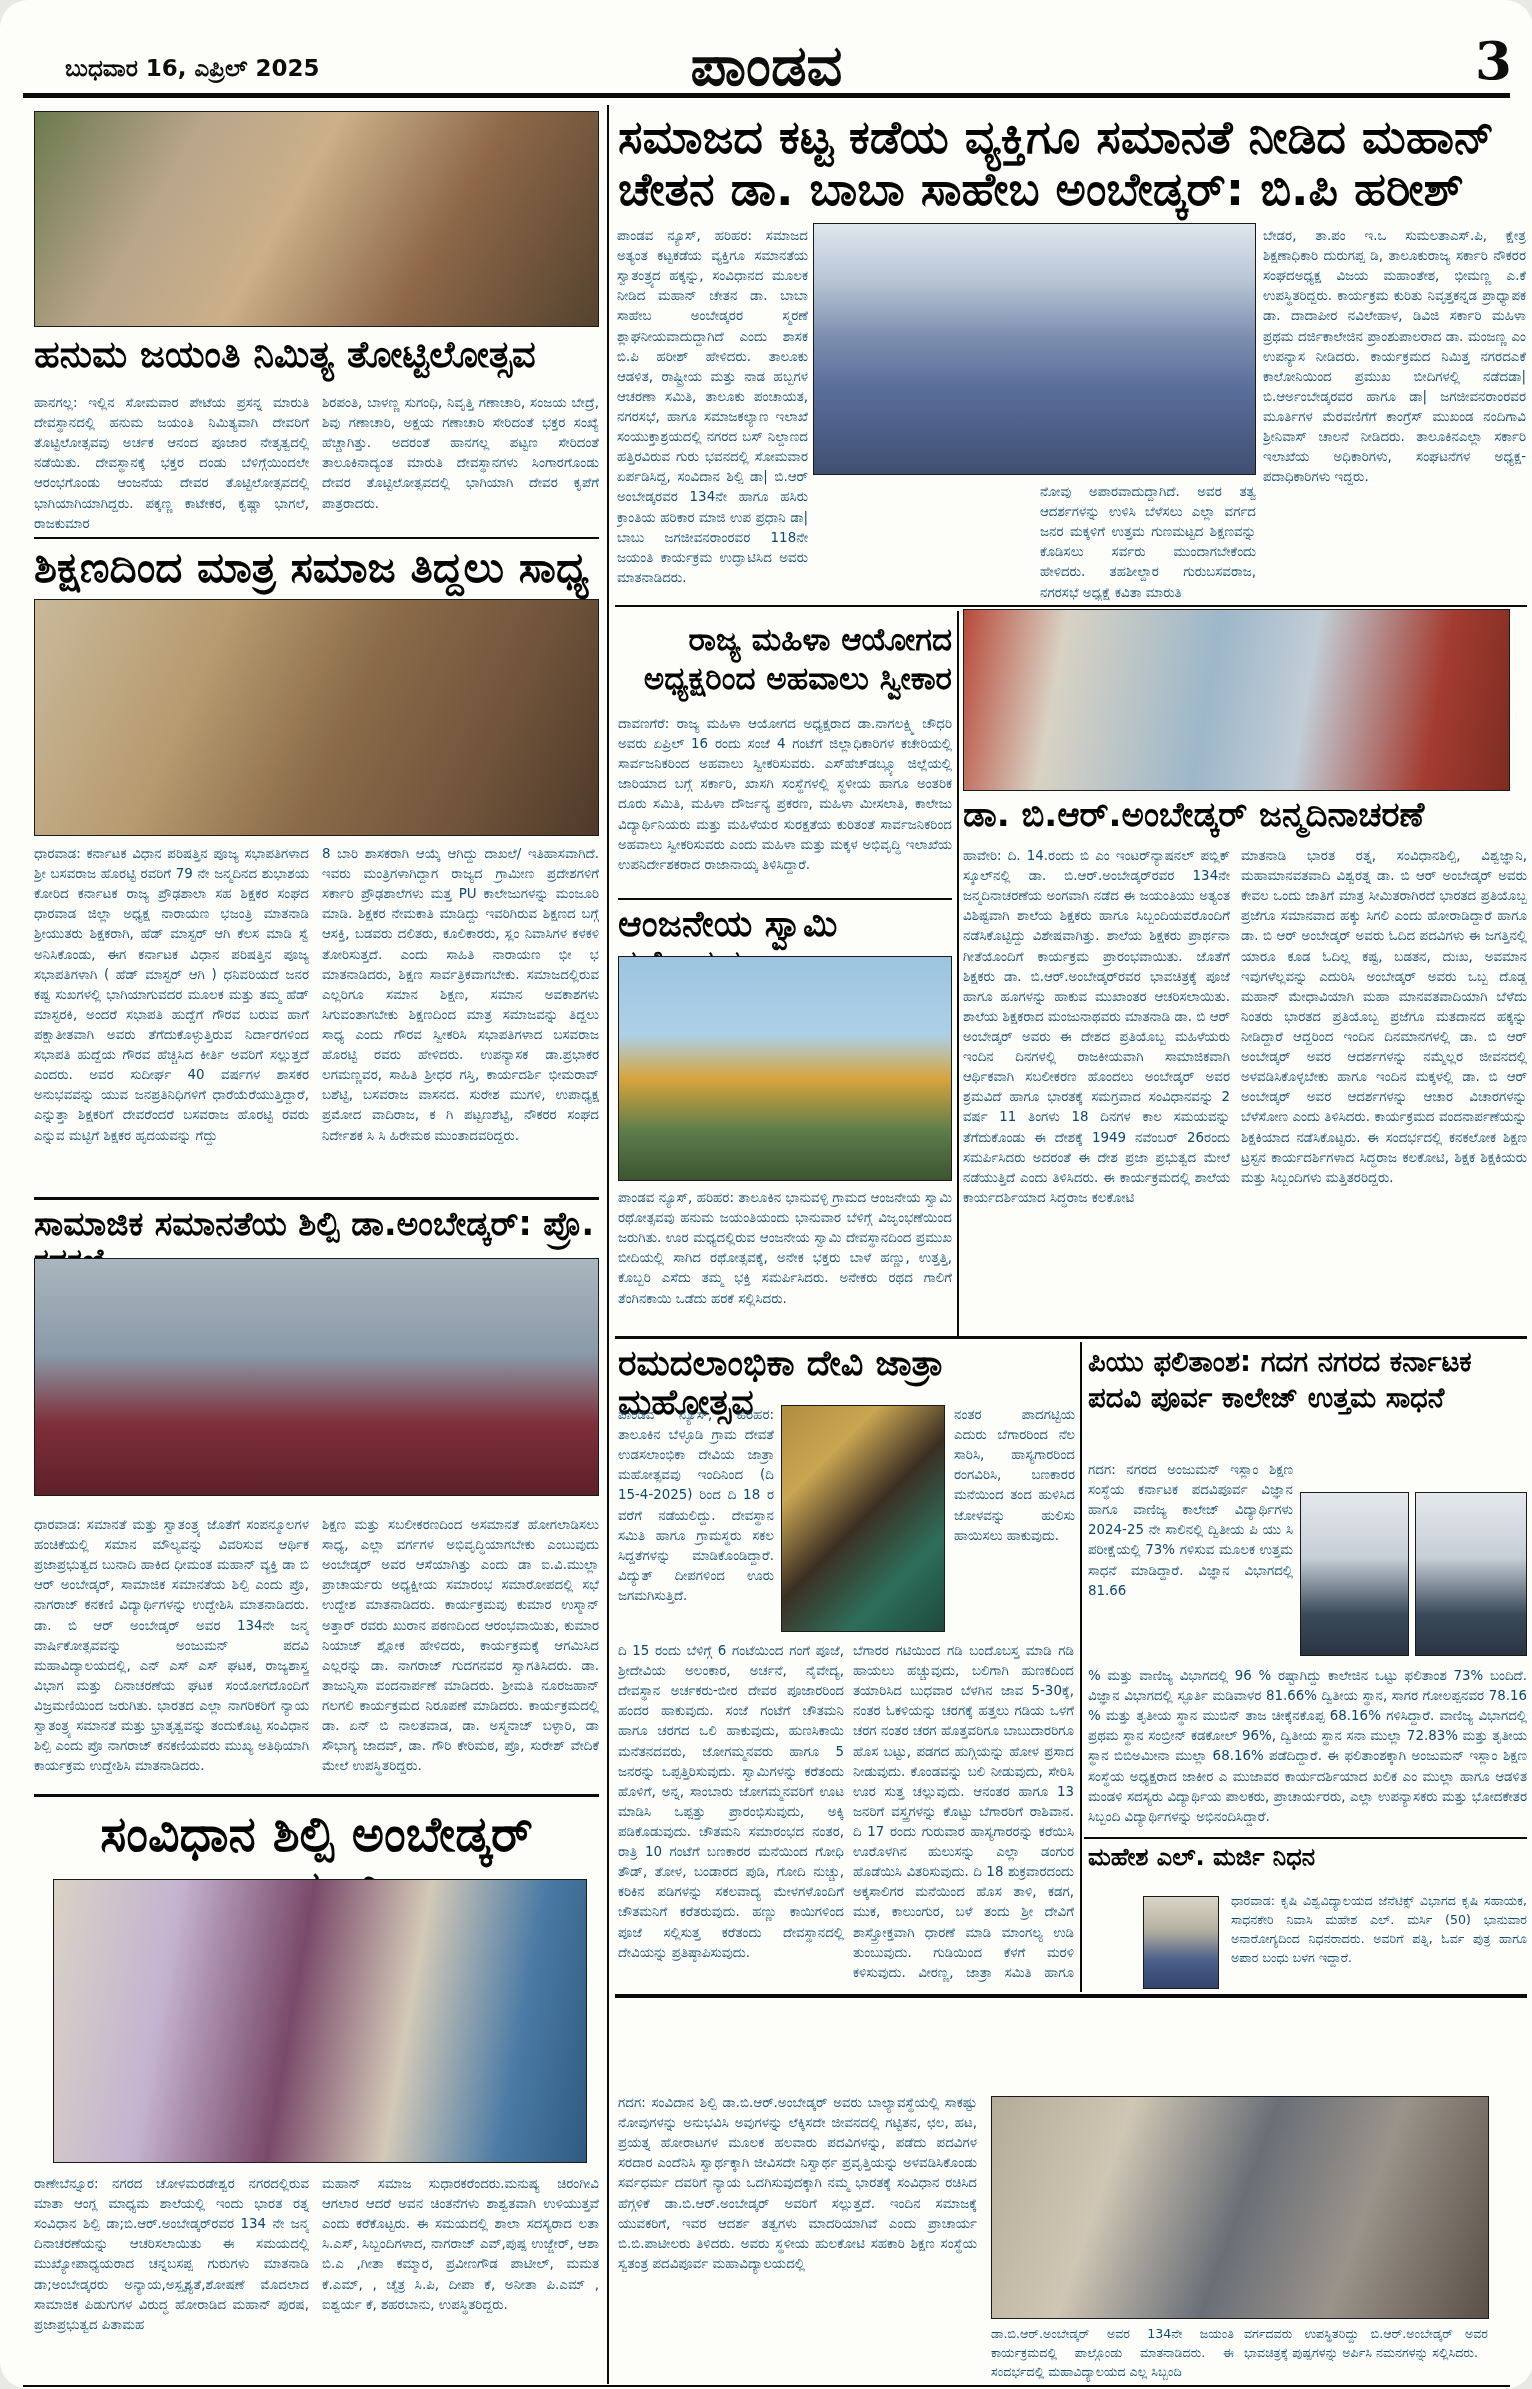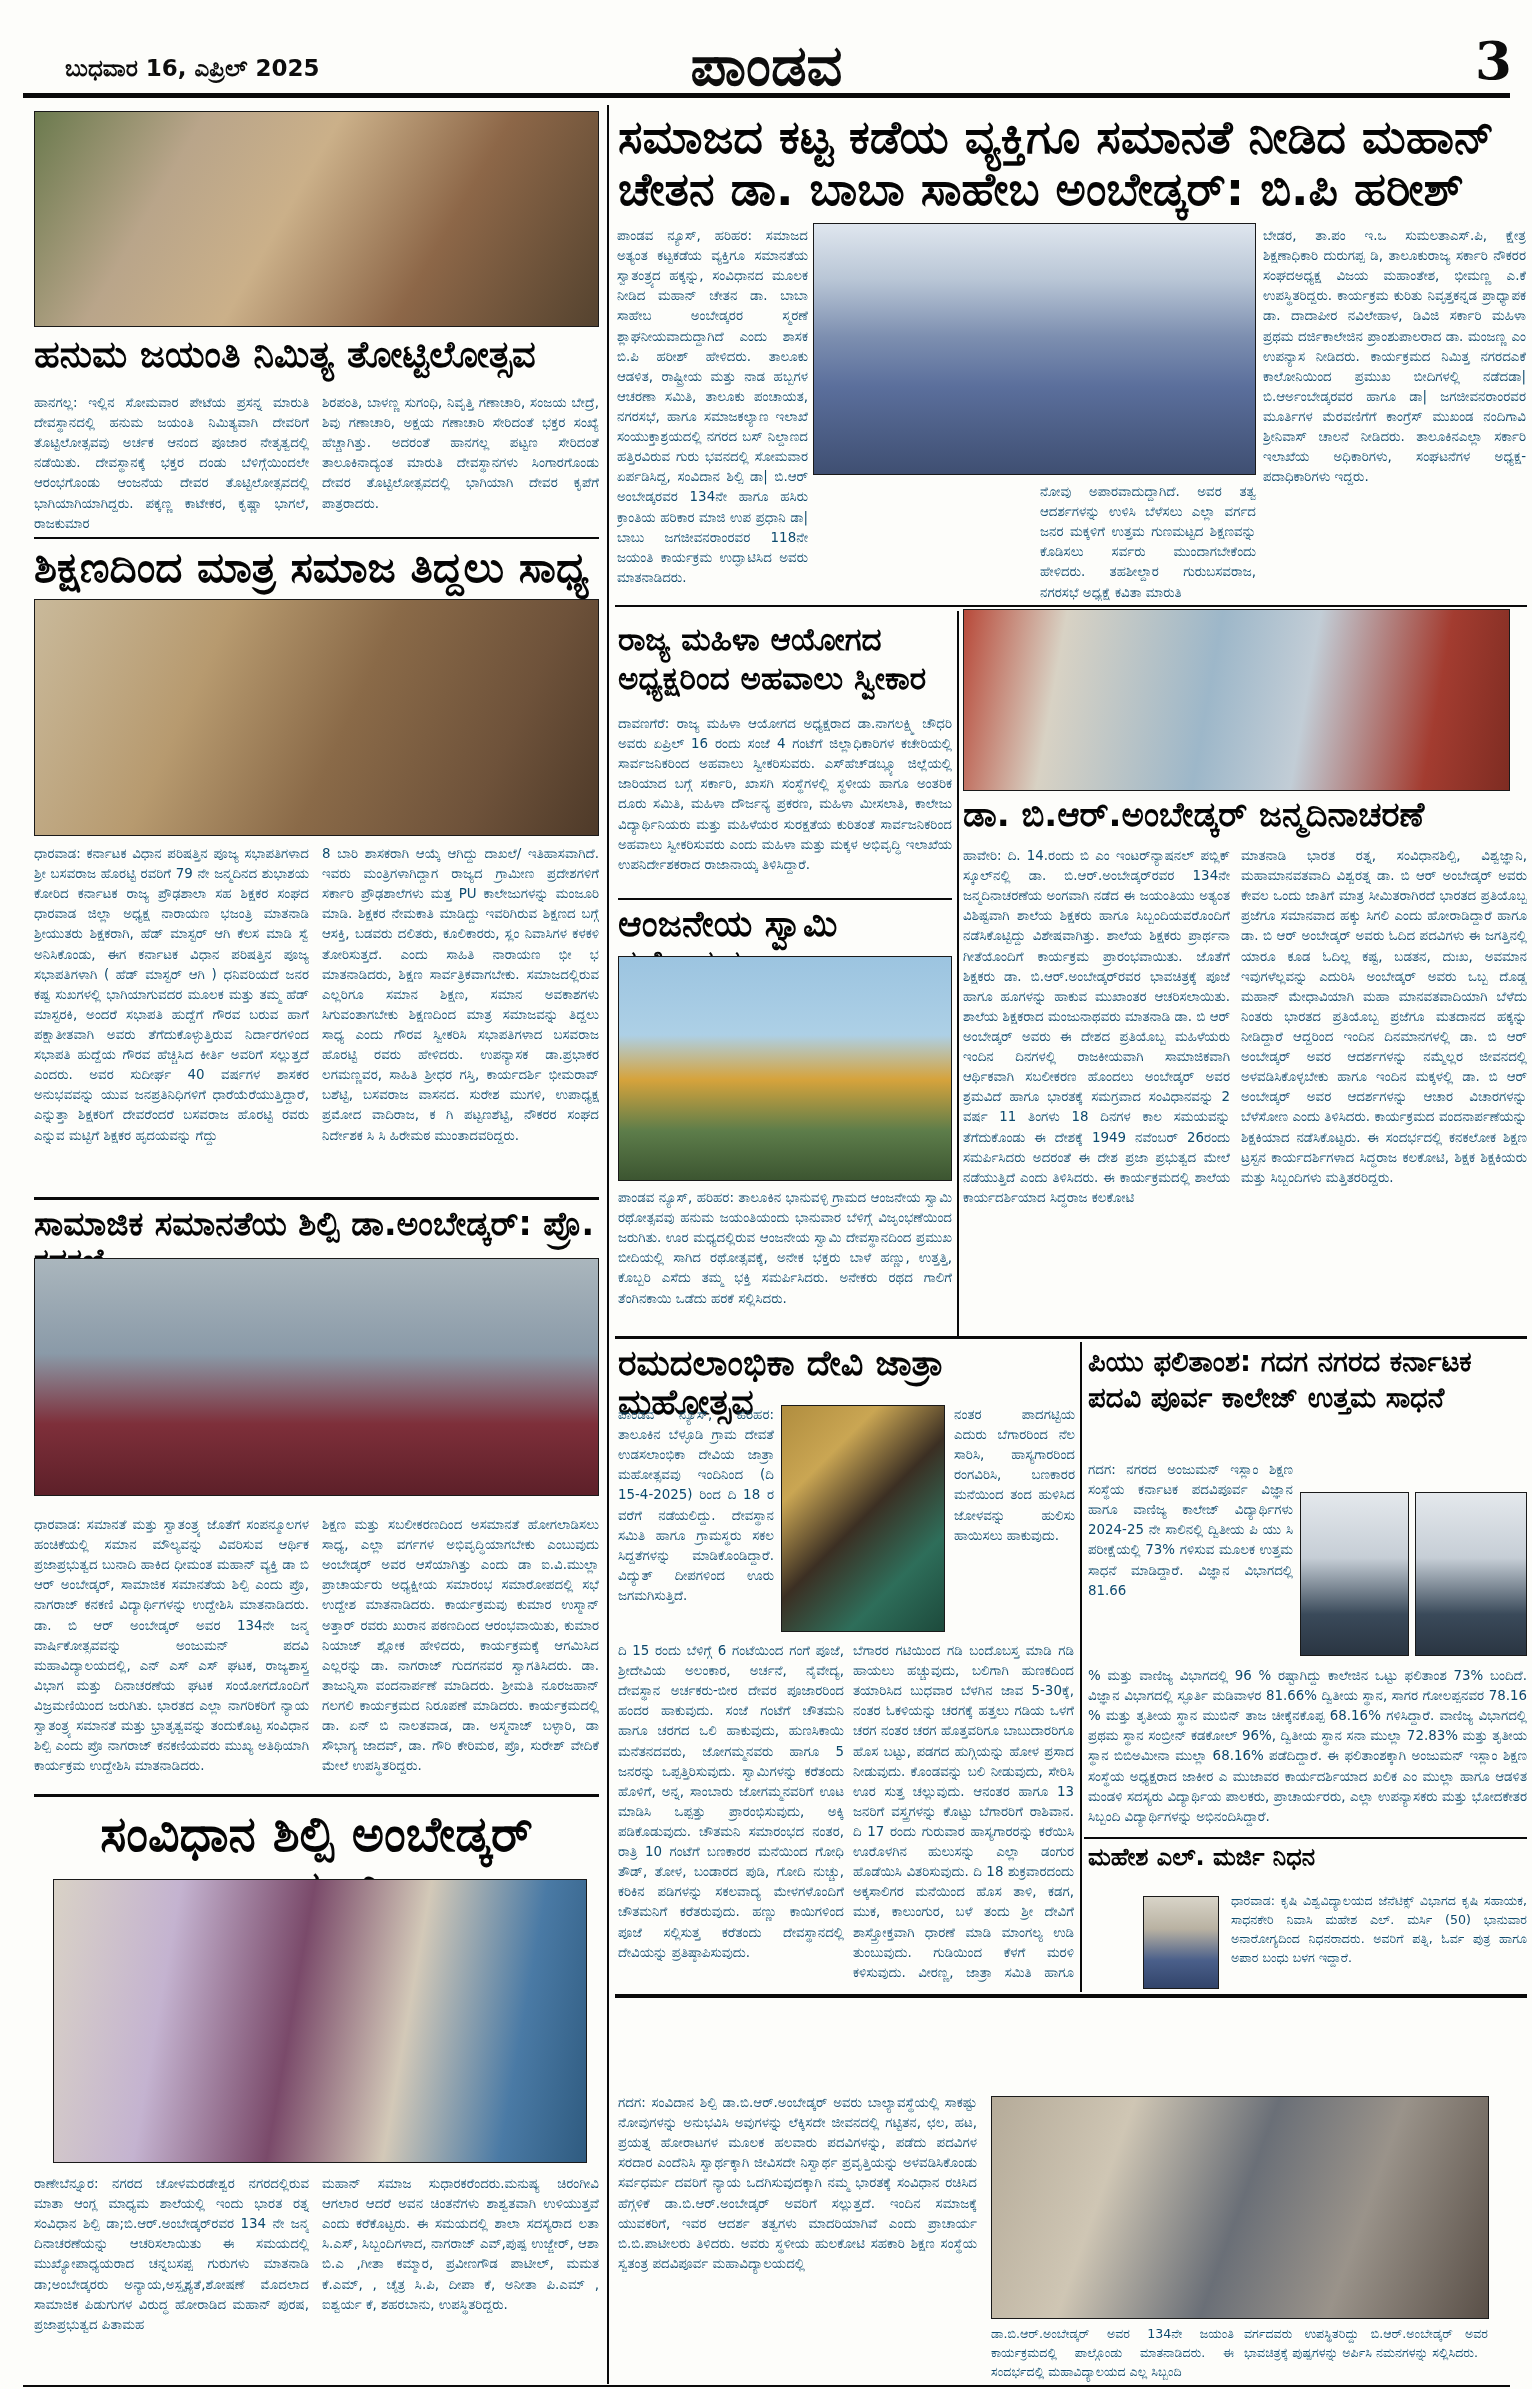--- a/index.html
+++ b/index.html
@@ -1,17 +1,17 @@
 <!DOCTYPE html>
 <html style="font-size:12.2px"><head>
 <meta charset="utf-8">
 <style>
   html,body{margin:0;padding:0;background:#e8e8e4;}
   #page{position:relative;width:1533px;height:2389px;background:#fdfdfa;color:#0d0d0d;
-        font-family:"DejaVu Sans","Liberation Sans",sans-serif;overflow:hidden;}
+        font-family:"DejaVu Sans","Liberation Sans",sans-serif;overflow:hidden;border-radius:28px;}
   .abs{position:absolute;}
   .head{font-weight:700;color:#050505;line-height:1.12;letter-spacing:0px;}
   .bodytxt{font-size:13.4px;line-height:1.5;text-align:justify;overflow:hidden;color:#0c4a6e;}
   .photo{border:1.5px solid #1a1a1a;box-sizing:border-box;}
   .hrule{background:#0a0a0a;}
   .vrule{background:#0a0a0a;width:1.5px;}
   
   .ph-temple{background:linear-gradient(180deg,#b9ab93 0%,#a4916f 30%,#7d6b4f 70%,#5d4c38 100%),;background-blend-mode:multiply;}
   .ph-temple{background:linear-gradient(120deg,#6b7a4e 0%,#b9a58a 25%,#cbb089 45%,#8d6748 70%,#55432f 100%);}
   .ph-office{background:linear-gradient(115deg,#c9b99a 0%,#b79a6f 30%,#8a6a48 55%,#6e523a 80%,#4e3a29 100%);}
@@ -52,21 +52,21 @@
   <div class="abs bodytxt" style="left:1040px;top:482px;width:216px;height:119px;">ನೋವು ಅಪಾರವಾದುದ್ದಾಗಿದೆ. ಅವರ ತತ್ವ ಆದರ್ಶಗಳನ್ನು ಉಳಿಸಿ ಬೆಳೆಸಲು ಎಲ್ಲಾ ವರ್ಗದ ಜನರ ಮಕ್ಕಳಿಗೆ ಉತ್ತಮ ಗುಣಮಟ್ಟದ ಶಿಕ್ಷಣವನ್ನು ಕೊಡಿಸಲು ಸರ್ವರು ಮುಂದಾಗಬೇಕೆಂದು ಹೇಳಿದರು. ತಹಶೀಲ್ದಾರ ಗುರುಬಸವರಾಜ, ನಗರಸಭೆ ಅಧ್ಯಕ್ಷೆ ಕವಿತಾ ಮಾರುತಿ</div>
   <div class="abs bodytxt" style="left:1263px;top:226px;width:263px;height:376px;">ಬೇಡರ, ತಾ.ಪಂ ಇ.ಒ ಸುಮಲತಾಎಸ್.ಪಿ, ಕ್ಷೇತ್ರ ಶಿಕ್ಷಣಾಧಿಕಾರಿ ದುರುಗಪ್ಪ ಡಿ, ತಾಲೂಕುರಾಜ್ಯ ಸರ್ಕಾರಿ ನೌಕರರ ಸಂಘದಅಧ್ಯಕ್ಷ ವಿಜಯ ಮಹಾಂತೇಶ, ಭೀಮಣ್ಣ ಎ.ಕೆ ಉಪಸ್ಥಿತರಿದ್ದರು. ಕಾರ್ಯಕ್ರಮ ಕುರಿತು ನಿವೃತ್ತಕನ್ನಡ ಪ್ರಾಧ್ಯಾಪಕ ಡಾ. ದಾದಾಪೀರ ನವಿಲೇಹಾಳ, ಡಿವಿಜಿ ಸರ್ಕಾರಿ ಮಹಿಳಾ ಪ್ರಥಮ ದರ್ಜಿಕಾಲೇಜಿನ ಪ್ರಾಂಶುಪಾಲರಾದ ಡಾ. ಮಂಜಣ್ಣ ಎಂ ಉಪನ್ಯಾಸ ನೀಡಿದರು. ಕಾರ್ಯಕ್ರಮದ ನಿಮಿತ್ತ ನಗರದಎಕೆ ಕಾಲೋನಿಯಿಂದ ಪ್ರಮುಖ ಬೀದಿಗಳಲ್ಲಿ ನಡೆದಡಾ| ಬಿ.ಆರ್ಅಂಬೇಡ್ಕರವರ ಹಾಗೂ ಡಾ| ಜಗಜೀವನರಾಂರವರ ಮೂರ್ತಿಗಳ ಮೆರವಣಿಗೆಗೆ ಕಾಂಗ್ರೆಸ್ ಮುಖಂಡ ನಂದಿಗಾವಿ ಶ್ರೀನಿವಾಸ್ ಚಾಲನೆ ನೀಡಿದರು. ತಾಲೂಕಿನಎಲ್ಲಾ ಸರ್ಕಾರಿ ಇಲಾಖೆಯ ಅಧಿಕಾರಿಗಳು, ಸಂಘಟನೆಗಳ ಅಧ್ಯಕ್ಷ-ಪದಾಧಿಕಾರಿಗಳು ಇದ್ದರು.</div>
   <div class="abs hrule" style="left:615px;top:605px;width:912px;height:2.3px;"></div>
 
   <div class="abs head" style="left:34px;top:544px;width:565px;font-size:42px;">ಶಿಕ್ಷಣದಿಂದ ಮಾತ್ರ ಸಮಾಜ ತಿದ್ದಲು ಸಾಧ್ಯ</div>
   <div class="abs photo ph-office" style="left:34px;top:599px;width:565px;height:237px;"></div>
   <div class="abs bodytxt" style="left:34px;top:844px;width:275px;height:350px;">ಧಾರವಾಡ: ಕರ್ನಾಟಕ ವಿಧಾನ ಪರಿಷತ್ತಿನ ಪೂಜ್ಯ ಸಭಾಪತಿಗಳಾದ ಶ್ರೀ ಬಸವರಾಜ ಹೊರಟ್ಟಿ ರವರಿಗೆ 79 ನೇ ಜನ್ಮದಿನದ ಶುಭಾಶಯ ಕೋರಿದ ಕರ್ನಾಟಕ ರಾಜ್ಯ ಪ್ರೌಢಶಾಲಾ ಸಹ ಶಿಕ್ಷಕರ ಸಂಘದ ಧಾರವಾಡ ಜಿಲ್ಲಾ ಅಧ್ಯಕ್ಷ ನಾರಾಯಣ ಭಜಂತ್ರಿ ಮಾತನಾಡಿ ಶ್ರೀಯುತರು ಶಿಕ್ಷಕರಾಗಿ, ಹೆಡ್ ಮಾಸ್ಟರ್ ಆಗಿ ಕೆಲಸ ಮಾಡಿ ಸ್ವೆ ಅನಿಸಿಕೊಂಡು, ಈಗ ಕರ್ನಾಟಕ ವಿಧಾನ ಪರಿಷತ್ತಿನ ಪೂಜ್ಯ ಸಭಾಪತಿಗಳಾಗಿ ( ಹೆಡ್ ಮಾಸ್ಟರ್ ಆಗಿ ) ಧನಿವರಿಯದೆ ಜನರ ಕಷ್ಟ ಸುಖಗಳಲ್ಲಿ ಭಾಗಿಯಾಗುವದರ ಮೂಲಕ ಮತ್ತು ತಮ್ಮ ಹೆಡ್ ಮಾಸ್ಟರಕಿ, ಅಂದರೆ ಸಭಾಪತಿ ಹುದ್ದೆಗೆ ಗೌರವ ಬರುವ ಹಾಗೆ ಪಕ್ಷಾತೀತವಾಗಿ ಅವರು ತೆಗೆದುಕೊಳ್ಳುತ್ತಿರುವ ನಿರ್ದಾರಗಳಿಂದ ಸಭಾಪತಿ ಹುದ್ದೆಯ ಗೌರವ ಹೆಚ್ಚಿಸಿದ ಕೀರ್ತಿ ಅವರಿಗೆ ಸಲ್ಲುತ್ತದೆ ಎಂದರು. ಅವರ ಸುದೀರ್ಘ 40 ವರ್ಷಗಳ ಶಾಸಕರ ಅನುಭವವನ್ನು ಯುವ ಜನಪ್ರತಿನಿಧಿಗಳಿಗೆ ಧಾರೆಯೆರೆಯುತ್ತಿದ್ದಾರೆ, ಎನ್ನುತ್ತಾ ಶಿಕ್ಷಕರಿಗೆ ದೇವರೆಂದರೆ ಬಸವರಾಜ ಹೊರಟ್ಟಿ ರವರು ಎನ್ನುವ ಮಟ್ಟಿಗೆ ಶಿಕ್ಷಕರ ಹೃದಯವನ್ನು ಗೆದ್ದು</div>
   <div class="abs bodytxt" style="left:322px;top:844px;width:277px;height:350px;">8 ಬಾರಿ ಶಾಸಕರಾಗಿ ಆಯ್ಕೆ ಆಗಿದ್ದು ದಾಖಲೆ/ ಇತಿಹಾಸವಾಗಿದೆ. ಇವರು ಮಂತ್ರಿಗಳಾಗಿದ್ದಾಗ ರಾಜ್ಯದ ಗ್ರಾಮೀಣ ಪ್ರದೇಶಗಳಿಗೆ ಸರ್ಕಾರಿ ಪ್ರೌಢಶಾಲೆಗಳು ಮತ್ತ PU ಕಾಲೇಜುಗಳನ್ನು ಮಂಜೂರಿ ಮಾಡಿ. ಶಿಕ್ಷಕರ ನೇಮಕಾತಿ ಮಾಡಿದ್ದು ಇವರಿಗಿರುವ ಶಿಕ್ಷಣದ ಬಗ್ಗೆ ಆಸಕ್ತಿ, ಬಡವರು ದಲಿತರು, ಕೂಲಿಕಾರರು, ಸ್ಲಂ ನಿವಾಸಿಗಳ ಕಳಕಳಿ ತೋರಿಸುತ್ತದೆ. ಎಂದು ಸಾಹಿತಿ ನಾರಾಯಣ ಭೀ ಭ ಮಾತನಾಡಿದರು, ಶಿಕ್ಷಣ ಸಾರ್ವತ್ರಿಕವಾಗಬೇಕು. ಸಮಾಜದಲ್ಲಿರುವ ಎಲ್ಲರಿಗೂ ಸಮಾನ ಶಿಕ್ಷಣ, ಸಮಾನ ಅವಕಾಶಗಳು ಸಿಗುವಂತಾಗಬೇಕು ಶಿಕ್ಷಣದಿಂದ ಮಾತ್ರ ಸಮಾಜವನ್ನು ತಿದ್ದಲು ಸಾಧ್ಯ ಎಂದು ಗೌರವ ಸ್ವೀಕರಿಸಿ ಸಭಾಪತಿಗಳಾದ ಬಸವರಾಜ ಹೊರಟ್ಟಿ ರವರು ಹೇಳಿದರು. ಉಪನ್ಯಾಸಕ ಡಾ.ಪ್ರಭಾಕರ ಲಗಮಣ್ಣವರ, ಸಾಹಿತಿ ಶ್ರೀಧರ ಗಸ್ತಿ, ಕಾರ್ಯದರ್ಶಿ ಭೀಮರಾವ್ ಬಶೆಟ್ಟಿ, ಬಸವರಾಜ ವಾಸನದ. ಸುರೇಶ ಮುಗಳಿ, ಉಪಾಧ್ಯಕ್ಷ ಪ್ರಮೋದ ವಾದಿರಾಜ, ಕ ಗಿ ಪಟ್ಟಣಶೆಟ್ಟಿ, ನೌಕರರ ಸಂಘದ ನಿರ್ದೇಶಕ ಸಿ ಸಿ ಹಿರೇಮಠ ಮುಂತಾದವರಿದ್ದರು.</div>
   <div class="abs hrule" style="left:34px;top:1197px;width:565px;height:3.1px;"></div>
 
-  <div class="abs head" style="left:618px;top:620px;width:334px;font-size:31px;line-height:1.25;">ರಾಜ್ಯ ಮಹಿಳಾ ಆಯೋಗದ ಅಧ್ಯಕ್ಷರಿಂದ ಅಹವಾಲು ಸ್ವೀಕಾರ</div>
+  <div class="abs head" style="left:618px;top:620px;width:334px;font-size:31px;line-height:1.25;text-align:right;">ರಾಜ್ಯ ಮಹಿಳಾ ಆಯೋಗದ ಅಧ್ಯಕ್ಷರಿಂದ ಅಹವಾಲು ಸ್ವೀಕಾರ</div>
   <div class="abs bodytxt" style="left:618px;top:714px;width:334px;height:182px;">ದಾವಣಗೆರೆ: ರಾಜ್ಯ ಮಹಿಳಾ ಆಯೋಗದ ಅಧ್ಯಕ್ಷರಾದ ಡಾ.ನಾಗಲಕ್ಷ್ಮಿ ಚೌಧರಿ ಅವರು ಏಪ್ರಿಲ್ 16 ರಂದು ಸಂಜೆ 4 ಗಂಟೆಗೆ ಜಿಲ್ಲಾಧಿಕಾರಿಗಳ ಕಚೇರಿಯಲ್ಲಿ ಸಾರ್ವಜನಿಕರಿಂದ ಅಹವಾಲು ಸ್ವೀಕರಿಸುವರು. ಎಸ್‌ಹೆಚ್‌ಡಬ್ಲ್ಯೂ ಜಿಲ್ಲೆಯಲ್ಲಿ ಜಾರಿಯಾದ ಬಗ್ಗೆ ಸರ್ಕಾರಿ, ಖಾಸಗಿ ಸಂಸ್ಥೆಗಳಲ್ಲಿ ಸ್ಥಳೀಯ ಹಾಗೂ ಅಂತರಿಕ ದೂರು ಸಮಿತಿ, ಮಹಿಳಾ ದೌರ್ಜನ್ಯ ಪ್ರಕರಣ, ಮಹಿಳಾ ಮೀಸಲಾತಿ, ಕಾಲೇಜು ವಿದ್ಯಾರ್ಥಿನಿಯರು ಮತ್ತು ಮಹಿಳೆಯರ ಸುರಕ್ಷತೆಯ ಕುರಿತಂತೆ ಸಾರ್ವಜನಿಕರಿಂದ ಅಹವಾಲು ಸ್ವೀಕರಿಸುವರು ಎಂದು ಮಹಿಳಾ ಮತ್ತು ಮಕ್ಕಳ ಅಭಿವೃದ್ಧಿ ಇಲಾಖೆಯ ಉಪನಿರ್ದೇಶಕರಾದ ರಾಜಾನಾಯ್ಕ ತಿಳಿಸಿದ್ದಾರೆ.</div>
   <div class="abs hrule" style="left:618px;top:898px;width:334px;height:2.3px;"></div>
 
   <div class="abs photo ph-school" style="left:963px;top:609px;width:547px;height:182px;"></div>
   <div class="abs head" style="left:963px;top:795px;width:547px;font-size:34px;">ಡಾ. ಬಿ.ಆರ್.ಅಂಬೇಡ್ಕರ್ ಜನ್ಮದಿನಾಚರಣೆ</div>
   <div class="abs bodytxt" style="left:963px;top:846px;width:267px;height:487px;">ಹಾವೇರಿ: ದಿ. 14.ರಂದು ಬಿ ಎಂ ಇಂಟರ್‌ನ್ಯಾಷನಲ್ ಪಬ್ಲಿಕ್ ಸ್ಕೂಲ್‌ನಲ್ಲಿ ಡಾ. ಬಿ.ಆರ್.ಅಂಬೇಡ್ಕರ್‌ರವರ 134ನೇ ಜನ್ಮದಿನಾಚರಣೆಯ ಅಂಗವಾಗಿ ನಡೆದ ಈ ಜಯಂತಿಯು ಅತ್ಯಂತ ವಿಶಿಷ್ಟವಾಗಿ ಶಾಲೆಯ ಶಿಕ್ಷಕರು ಹಾಗೂ ಸಿಬ್ಬಂದಿಯವರೊಂದಿಗೆ ನಡೆಸಿಕೊಟ್ಟಿದ್ದು ವಿಶೇಷವಾಗಿತ್ತು. ಶಾಲೆಯ ಶಿಕ್ಷಕರು ಪ್ರಾರ್ಥನಾ ಗೀತೆಯೊಂದಿಗೆ ಕಾರ್ಯಕ್ರಮ ಪ್ರಾರಂಭವಾಯಿತು. ಜೊತೆಗೆ ಶಿಕ್ಷಕರು ಡಾ. ಬಿ.ಆರ್.ಅಂಬೇಡ್ಕರ್‌ರವರ ಭಾವಚಿತ್ರಕ್ಕೆ ಪೂಜೆ ಹಾಗೂ ಹೂಗಳನ್ನು ಹಾಕುವ ಮುಖಾಂತರ ಆಚರಿಸಲಾಯಿತು. ಶಾಲೆಯ ಶಿಕ್ಷಕರಾದ ಮಂಜುನಾಥವರು ಮಾತನಾಡಿ ಡಾ. ಬಿ ಆರ್ ಅಂಬೇಡ್ಕರ್ ಅವರು ಈ ದೇಶದ ಪ್ರತಿಯೊಬ್ಬ ಮಹಿಳೆಯರು ಇಂದಿನ ದಿನಗಳಲ್ಲಿ ರಾಜಕೀಯವಾಗಿ ಸಾಮಾಜಿಕವಾಗಿ ಆರ್ಥಿಕವಾಗಿ ಸಬಲೀಕರಣ ಹೊಂದಲು ಅಂಬೇಡ್ಕರ್ ಅವರ ಶ್ರಮವಿದೆ ಹಾಗೂ ಭಾರತಕ್ಕೆ ಸಮಗ್ರವಾದ ಸಂವಿಧಾನವನ್ನು 2 ವರ್ಷ 11 ತಿಂಗಳು 18 ದಿನಗಳ ಕಾಲ ಸಮಯವನ್ನು ತೆಗೆದುಕೊಂಡು ಈ ದೇಶಕ್ಕೆ 1949 ನವೆಂಬರ್ 26ರಂದು ಸಮರ್ಪಿಸಿದರು ಅದರಂತೆ ಈ ದೇಶ ಪ್ರಜಾ ಪ್ರಭುತ್ವದ ಮೇಲೆ ನಡೆಯುತ್ತಿದೆ ಎಂದು ತಿಳಿಸಿದರು. ಈ ಕಾರ್ಯಕ್ರಮದಲ್ಲಿ ಶಾಲೆಯ ಕಾರ್ಯದರ್ಶಿಯಾದ ಸಿದ್ಧರಾಜ ಕಲಕೋಟಿ</div>
   <div class="abs bodytxt" style="left:1241px;top:846px;width:286px;height:487px;">ಮಾತನಾಡಿ ಭಾರತ ರತ್ನ, ಸಂವಿಧಾನಶಿಲ್ಪಿ, ವಿಶ್ವಜ್ಞಾನಿ, ಮಹಾಮಾನವತವಾದಿ ವಿಶ್ವರತ್ನ ಡಾ. ಬಿ ಆರ್ ಅಂಬೇಡ್ಕರ್ ಅವರು ಕೇವಲ ಒಂದು ಜಾತಿಗೆ ಮಾತ್ರ ಸೀಮಿತರಾಗಿರದೆ ಭಾರತದ ಪ್ರತಿಯೊಬ್ಬ ಪ್ರಜೆಗೂ ಸಮಾನವಾದ ಹಕ್ಕು ಸಿಗಲಿ ಎಂದು ಹೋರಾಡಿದ್ದಾರೆ ಹಾಗೂ ಡಾ. ಬಿ ಆರ್ ಅಂಬೇಡ್ಕರ್ ಅವರು ಓದಿದ ಪದವಿಗಳು ಈ ಜಗತ್ತಿನಲ್ಲಿ ಯಾರೂ ಕೂಡ ಓದಿಲ್ಲ ಕಷ್ಟ, ಬಡತನ, ದುಃಖ, ಅವಮಾನ ಇವುಗಳೆಲ್ಲವನ್ನು ಎದುರಿಸಿ ಅಂಬೇಡ್ಕರ್ ಅವರು ಒಬ್ಬ ದೊಡ್ಡ ಮಹಾನ್ ಮೇಧಾವಿಯಾಗಿ ಮಹಾ ಮಾನವತವಾದಿಯಾಗಿ ಬೆಳೆದು ನಿಂತರು ಭಾರತದ ಪ್ರತಿಯೊಬ್ಬ ಪ್ರಜೆಗೂ ಮತದಾನದ ಹಕ್ಕನ್ನು ನೀಡಿದ್ದಾರೆ ಆದ್ದರಿಂದ ಇಂದಿನ ದಿನಮಾನಗಳಲ್ಲಿ ಡಾ. ಬಿ ಆರ್ ಅಂಬೇಡ್ಕರ್ ಅವರ ಆದರ್ಶಗಳನ್ನು ನಮ್ಮೆಲ್ಲರ ಜೀವನದಲ್ಲಿ ಅಳವಡಿಸಿಕೊಳ್ಳಬೇಕು ಹಾಗೂ ಇಂದಿನ ಮಕ್ಕಳಲ್ಲಿ ಡಾ. ಬಿ ಆರ್ ಅಂಬೇಡ್ಕರ್ ಅವರ ಆದರ್ಶಗಳನ್ನು ಆಚಾರ ವಿಚಾರಗಳನ್ನು ಬೆಳೆಸೋಣ ಎಂದು ತಿಳಿಸಿದರು. ಕಾರ್ಯಕ್ರಮದ ವಂದನಾರ್ಪಣೆಯನ್ನು ಶಿಕ್ಷಕಿಯಾದ ನಡೆಸಿಕೊಟ್ಟರು. ಈ ಸಂದರ್ಭದಲ್ಲಿ ಕನಕಲೋಕ ಶಿಕ್ಷಣ ಟ್ರಸ್ಟನ ಕಾರ್ಯದರ್ಶಿಗಳಾದ ಸಿದ್ಧರಾಜ ಕಲಕೋಟಿ, ಶಿಕ್ಷಕ ಶಿಕ್ಷಕಿಯರು ಮತ್ತು ಸಿಬ್ಬಂದಿಗಳು ಮತ್ತಿತರರಿದ್ದರು.</div>
 
   <div class="abs head" style="left:618px;top:904px;width:334px;font-size:36px;">ಆಂಜನೇಯ ಸ್ವಾಮಿ ರಥೋತ್ಸವ</div>
   <div class="abs photo ph-chariot" style="left:618px;top:956px;width:334px;height:225px;"></div>

